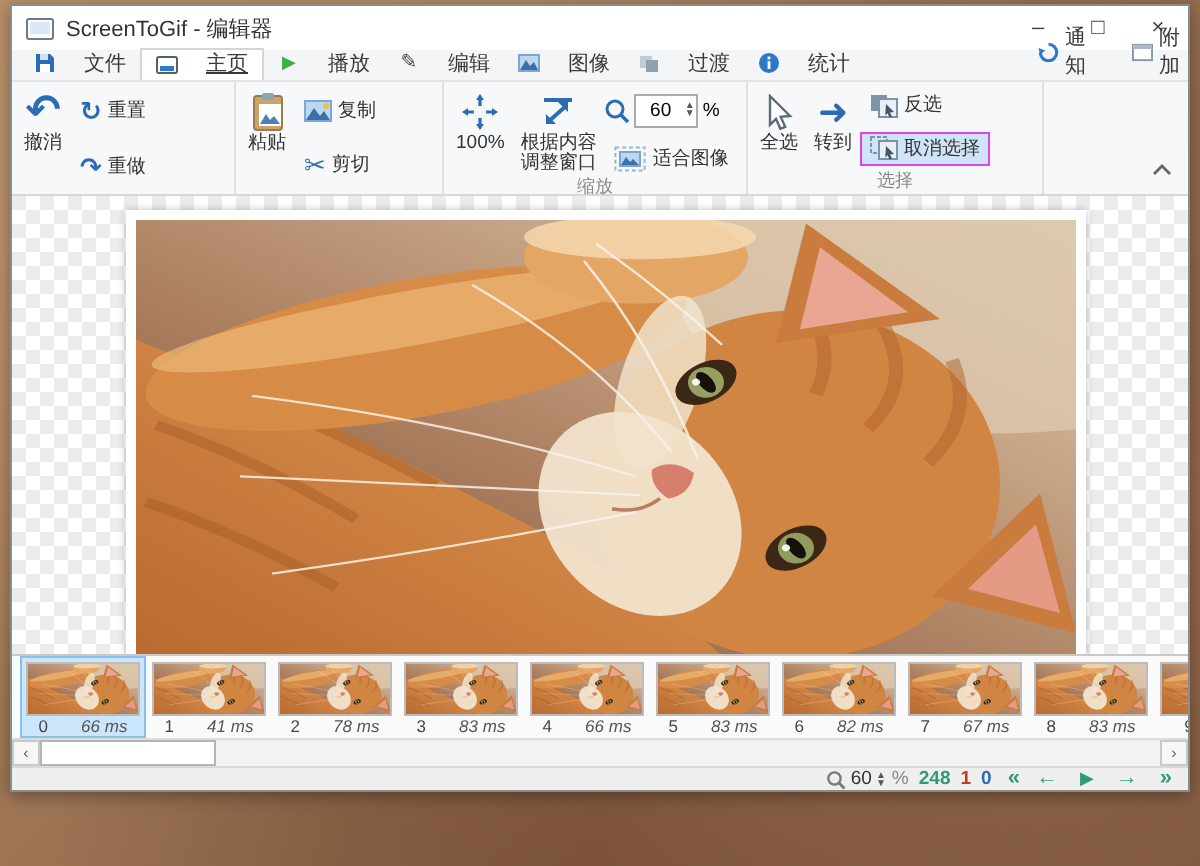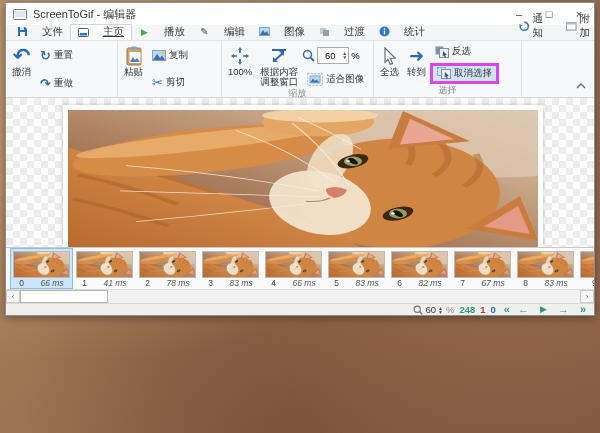--- a/index.html
+++ b/index.html
@@ -4,21 +4,21 @@
 <style>
   * { margin:0; padding:0; box-sizing:border-box; font-family:"Liberation Sans","DejaVu Sans",sans-serif; }
   html,body { width:600px; height:433px; overflow:hidden; }
   .desktop { position:relative; width:600px; height:433px;
     background:
       radial-gradient(ellipse at 15% 25%, rgba(190,150,110,.9), transparent 55%),
       radial-gradient(ellipse at 85% 60%, rgba(150,105,75,.9), transparent 60%),
       radial-gradient(ellipse at 50% 95%, rgba(120,80,55,.95), transparent 65%),
       linear-gradient(135deg,#b38a63,#7d573f);
   }
-  .window { position:absolute; left:5px; top:2px; width:590px; height:314px;
+  .window { position:absolute; left:5px; top:2px; width:590px; height:394px;
     background:#fff; border:1px solid #8c8c8c; box-shadow:0 2px 8px rgba(0,0,0,.35);
     display:flex; flex-direction:column; }
 
   
   .titlebar { height:22px; background:#fff; display:flex; align-items:center; padding-left:7px; flex:0 0 auto; }
   .app-icon { width:14px; height:11px; margin-right:6px; }
   .title-text { font-size:11px; color:#333; }
   .tb-spacer { flex:1; }
   .winbtn { width:30px; height:22px; display:flex; align-items:center; justify-content:center;
     font-size:11px; color:#444; cursor:default; }
@@ -34,21 +34,21 @@
   
   .ribbon { height:57px; background:#f7f8f9; border-bottom:1px solid #d8d8d8; display:flex; position:relative; flex:0 0 auto; }
   .rgroup { display:flex; flex-direction:column; border-right:1px solid #e0e1e2; padding:1px 2px 0; }
   .rgroup-content { display:flex; align-items:stretch; flex:1; }
   .rgroup-label { text-align:center; font-size:9px; color:#8b8b8b; height:12px; line-height:11px; position:relative; }
   .bigbtn { display:flex; flex-direction:column; align-items:center; justify-content:flex-start;
     padding:2px 3px 0; font-size:9.5px; color:#333; line-height:10px; text-align:center; border:1px solid transparent; }
   .bigbtn .bicon { height:22px; display:flex; align-items:center; justify-content:center; }
   .smallcol { display:flex; flex-direction:column; justify-content:space-around; }
   .smallbtn { display:flex; align-items:center; gap:3px; padding:1px 4px; font-size:9.5px; color:#333; border:1px solid transparent; }
-  .smallbtn.active { background:#cfe4f7; border:3px solid #d946ef; }
+  .smallbtn.active { background:#cfe4f7; border:1px solid #d946ef; }
   .blue { color:#2b6cb5; }
   .glyph-big { font-size:21px; line-height:20px; font-weight:bold; }
   .glyph-sm { font-size:13px; line-height:13px; font-weight:bold; }
   .zoom-spin-row { display:flex; align-items:center; gap:2px; height:24px; padding-top:2px;}
   .spinbox { width:32px; height:17px; border:1px solid #ababab; background:#fff; display:flex; align-items:center; font-size:9.5px; }
   .spinbox .val { flex:1; text-align:center; }
   .spin-arrows { display:flex; flex-direction:column; font-size:5px; color:#555; line-height:4px; padding-right:1px; }
   .launcher { position:absolute; right:1px; bottom:1px; font-size:8px; color:#777; }
   .ribbon-collapse { position:absolute; right:8px; bottom:6px; color:#666; font-size:10px; }
 

